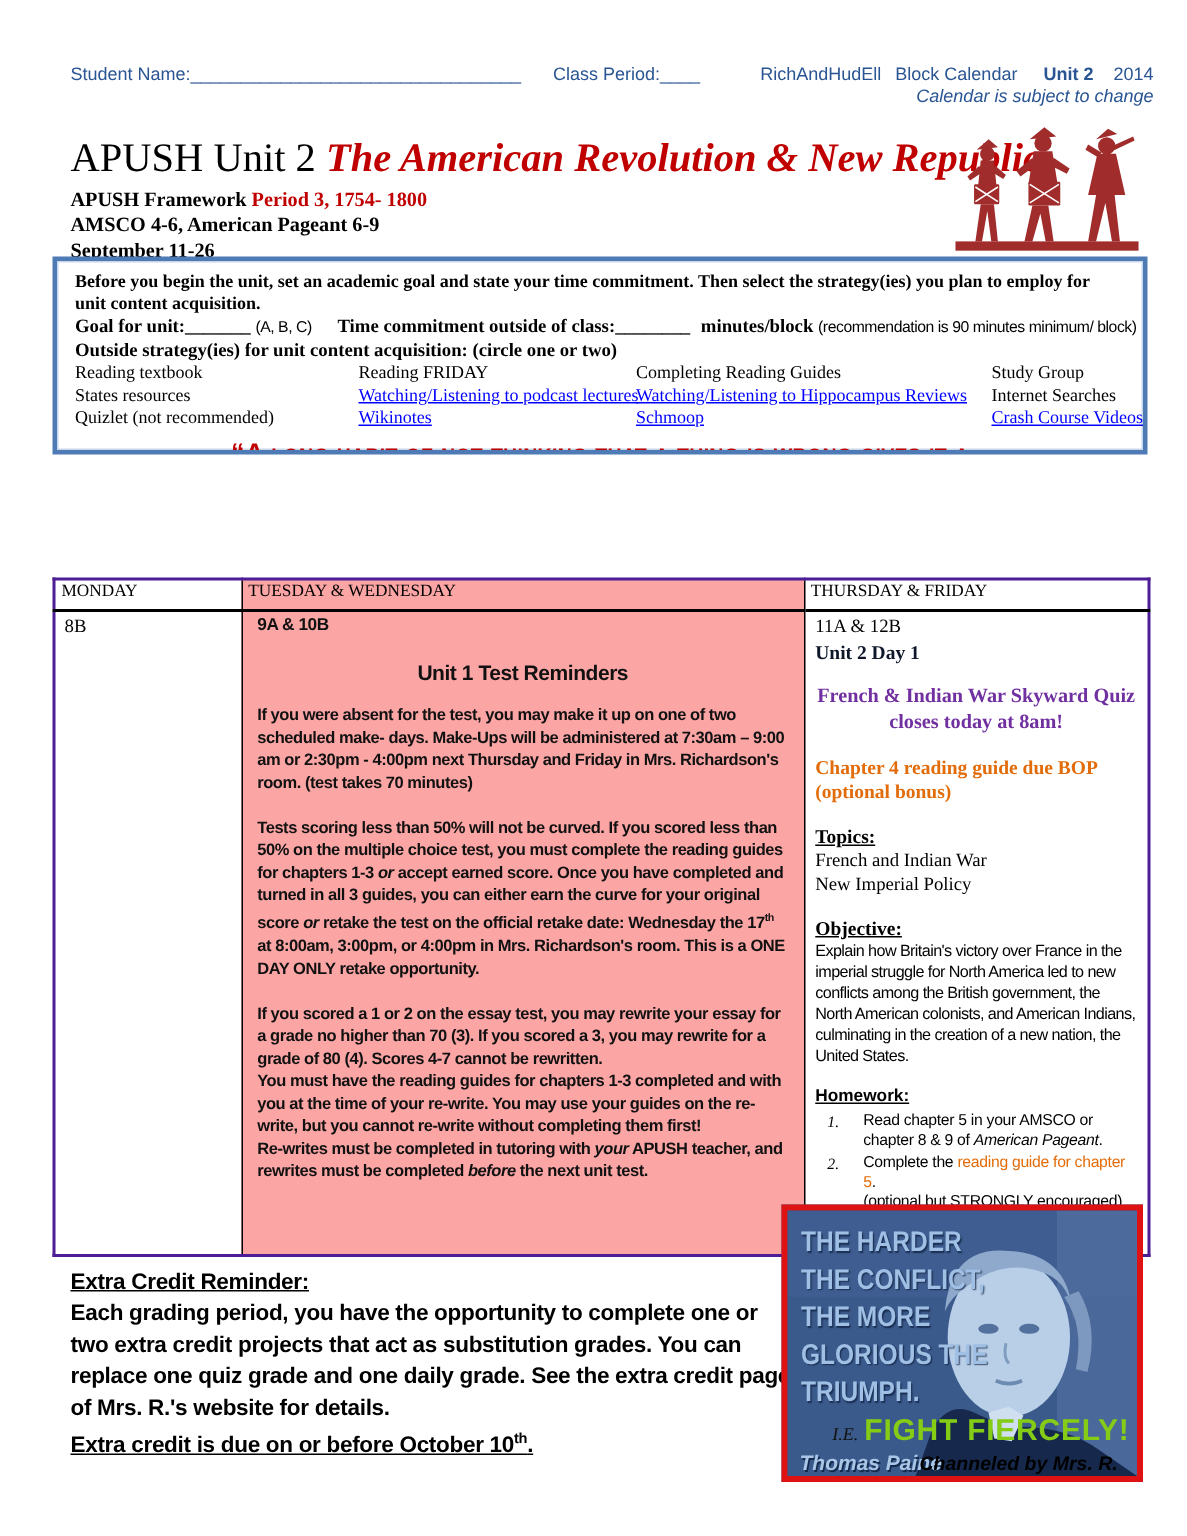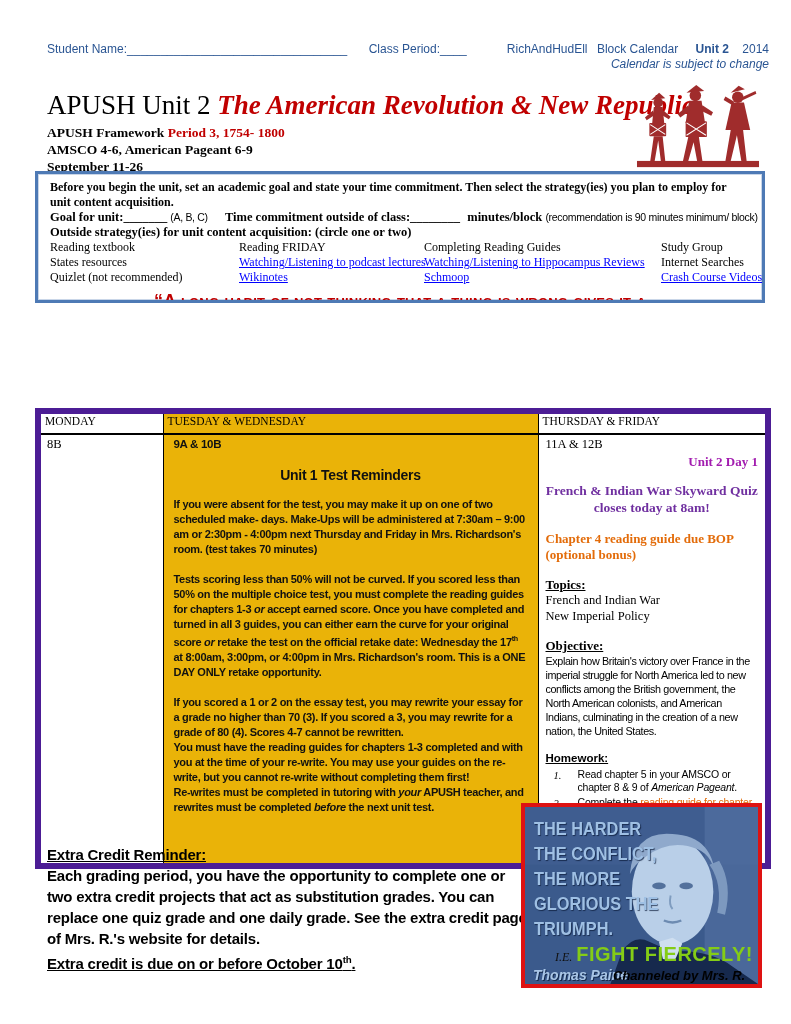--- a/index.html
+++ b/index.html
@@ -39,35 +39,35 @@
   .goal-line .tcl{margin-left:14px;}
   .goal-line .mb{margin-left:4px;}
   .strat-head{margin-top:10px;font-size:12.5px;font-weight:bold;line-height:15px;}
   .strat-grid{display:grid;grid-template-columns:189px 185px 237px auto;grid-template-rows:repeat(3,15px);grid-auto-flow:column;font-size:12px;line-height:15px;}
   .strat-grid .lk{color:#0000FF;text-decoration:underline;cursor:pointer;white-space:nowrap;}
   .quote{margin-top:6px;text-align:center;color:#C00000;font-family:"Liberation Sans",sans-serif;font-weight:bold;font-variant:small-caps;font-size:18px;line-height:20px;letter-spacing:0.2px;}
 
   
   .sched{position:absolute;left:35px;top:385px;width:730px;border-collapse:collapse;table-layout:fixed;}
   .sched th,.sched td{border:1px solid #000;vertical-align:top;padding:0;}
-  .sched{border:6px solid #4c1d95;margin-top:23px;}
+  .sched{border:2px solid #4c1d95;}
   .sched thead th{height:17px;font-size:11.5px;font-weight:normal;text-align:left;padding:1px 4px;font-family:"Liberation Serif",serif;border-bottom:2px solid #000;}
-  .gray{background:#eab308;}
+  .gray{background:#fca5a5;}
   .sched tbody td{height:387px;}
   .cell-pad{padding:2px 6px;}
   .block-serif{font-size:12.5px;font-family:"Liberation Serif",serif;}
   .tw-cell{font-family:"Liberation Sans",sans-serif;font-weight:bold;font-size:11px;letter-spacing:-0.3px;line-height:15px;color:#111;padding:2px 10px 0 10px;}
   .tw-block{font-size:11.5px;}
   .tw-title{text-align:center;font-size:14px;margin:16px 0 14px 0;}
   .tw-cell p{margin:0 0 15px 0;}
   .tw-cell .nb{margin:0;}
 
   
   .tf-cell{padding:2px 7px 0 7px;font-size:12.5px;line-height:15px;}
-  .day-label{color:#a21caf;font-weight:bold;text-align:right;font-size:13px;margin-top:2px;}
+  .day-label{color:#0f172a;font-weight:bold;font-size:13px;margin-top:2px;}
   .quiz-link{display:block;margin-top:13px;text-align:center;color:#7030A0;font-weight:bold;font-size:13.5px;line-height:17px;cursor:pointer;}
   .rg-due{margin-top:15px;color:#E36C0A;font-weight:bold;font-size:13px;line-height:16px;}
   .sec-head{margin-top:14px;font-weight:bold;text-decoration:underline;font-size:13px;}
   .topic-line{font-size:12.5px;line-height:16px;}
   .objective-text{font-family:"Liberation Sans",sans-serif;font-size:10.8px;letter-spacing:-0.4px;line-height:14px;margin-top:1px;}
   .hw-head{margin-top:13px;font-family:"Liberation Sans",sans-serif;font-size:11.5px;font-weight:bold;text-decoration:underline;}
   .hw-item{display:flex;margin-top:2px;}
   .hw-num{width:14px;margin-left:8px;flex:none;font-style:italic;font-size:10.5px;font-family:"Liberation Serif",serif;}
   .hw-text{font-family:"Liberation Sans",sans-serif;font-size:10.5px;letter-spacing:-0.2px;line-height:13px;margin-left:10px;}
   .hl-orange{color:#E36C0A;cursor:pointer;}

